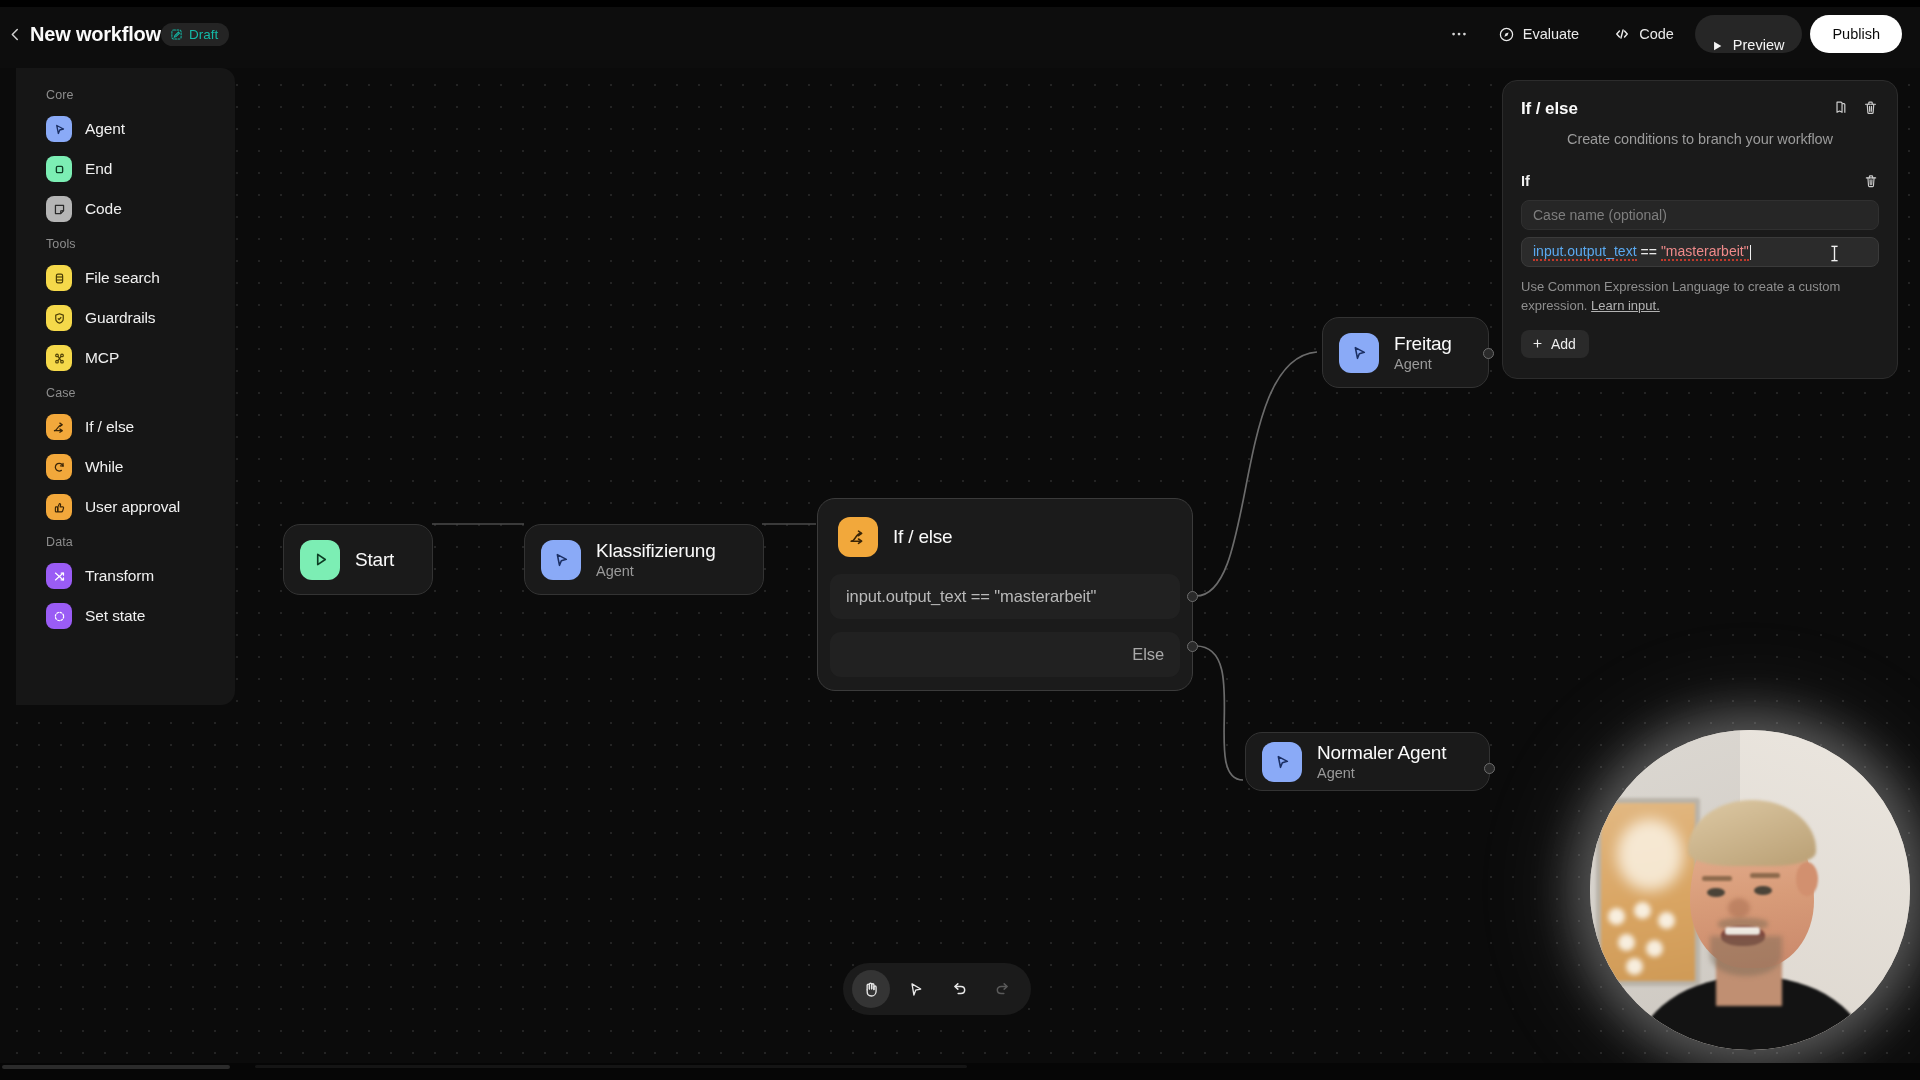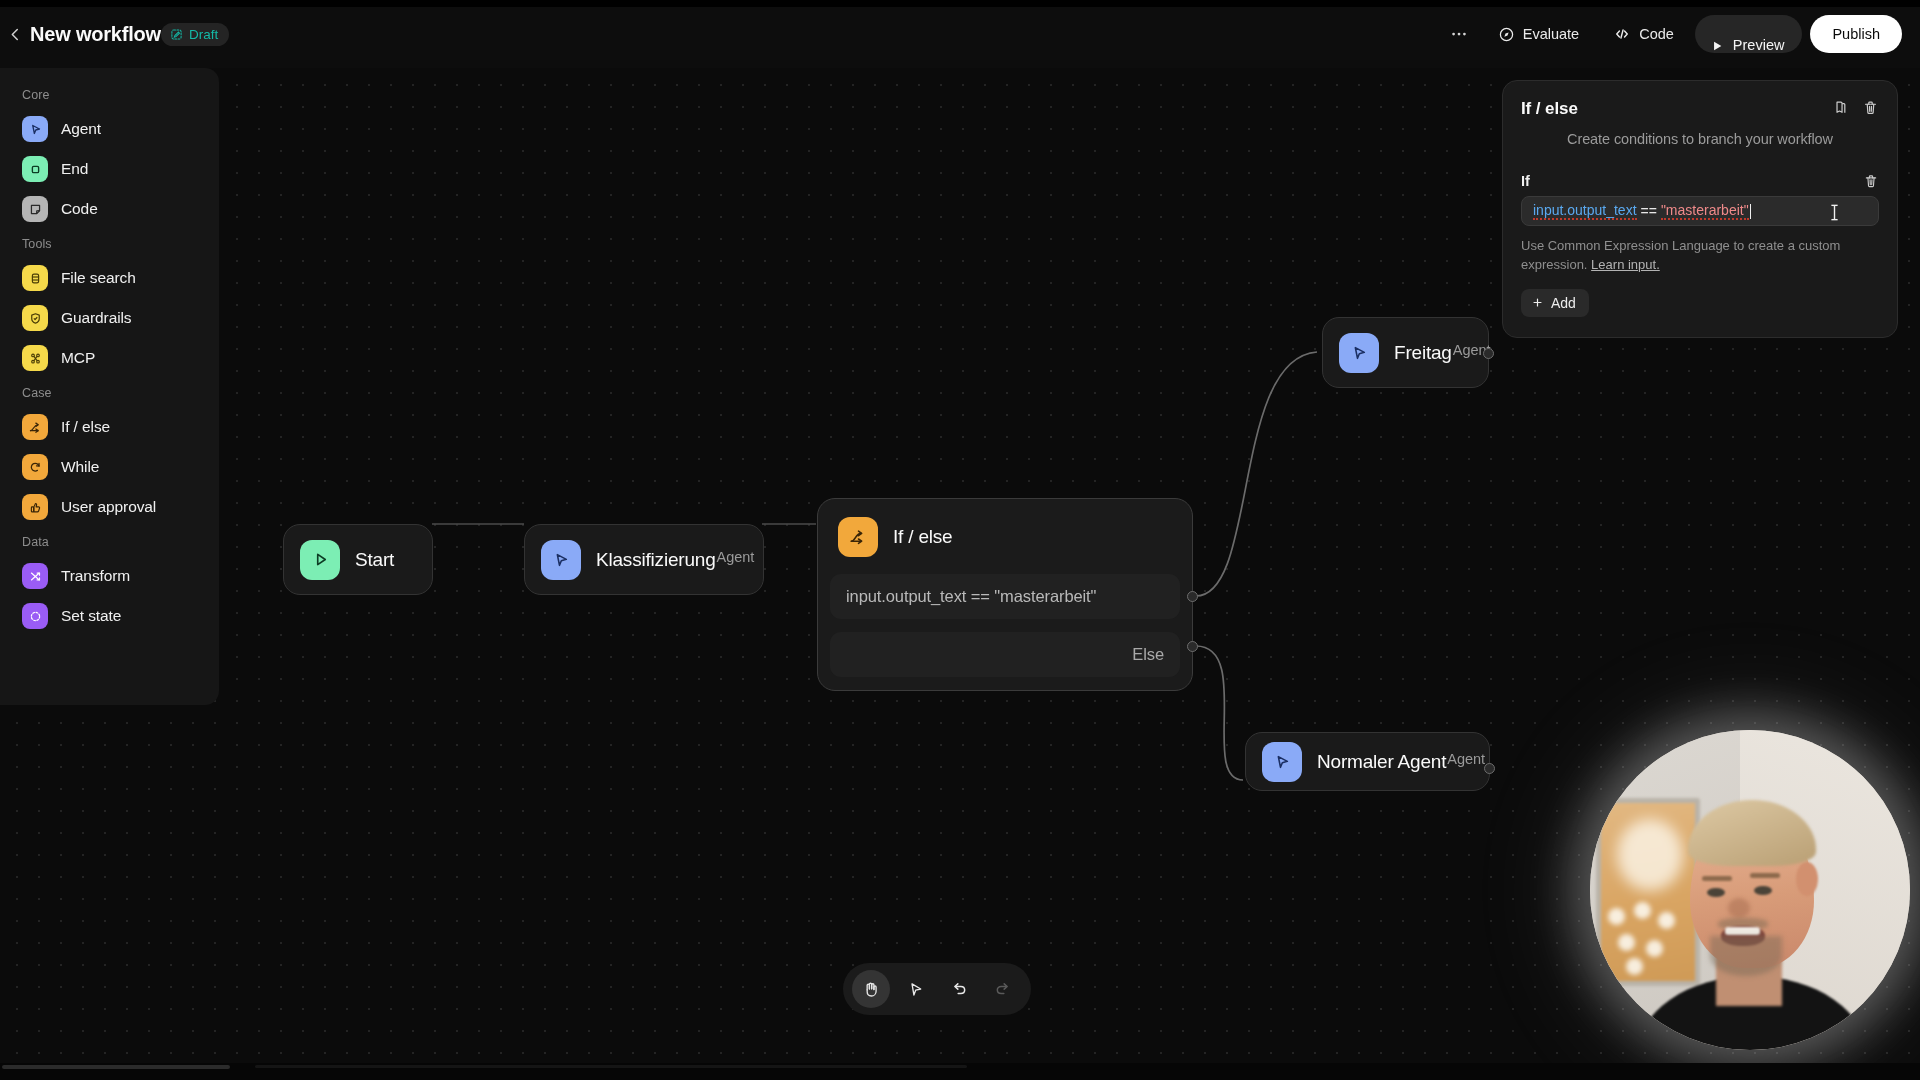--- a/index.html
+++ b/index.html
@@ -55,24 +55,24 @@
   }
   .tb-publish {
     height:38px; border-radius:999px; padding:0 22px;
     display:flex; align-items:center;
     background:#ffffff; color:#0a0a0a; font-size:14.5px; font-weight:500;
     cursor:pointer;
   }
 
   
   .sidebar {
-    position:absolute; left:0; top:68px; width:219px; height:637px;
+    position:absolute; left:16px; top:68px; width:219px; height:637px;
     background:#161616;
     border-top-right-radius:14px; border-bottom-right-radius:14px;
-    padding:12px 0 14px 0;
+    padding:12px 0 14px 8px;
     z-index:30;
     overflow:hidden;
   }
   .side-group { font-size:12.5px; color:#8d8d8d; padding:8px 0 7px 22px; letter-spacing:0.1px; }
   .side-item {
     display:flex; align-items:center; gap:13px;
     padding:7px 14px 7px 14px; margin:0 8px;
     border-radius:9px; cursor:pointer;
   }
   .side-item-label { font-size:15.5px; color:#f0f0f0; letter-spacing:-0.1px; }
@@ -95,21 +95,21 @@
   .wnode {
     position:absolute;
     background:#1a1a1a;
     border:1px solid #333333;
     border-radius:17px;
     display:flex; align-items:center;
     cursor:pointer;
   }
   .wnode-ico { width:40px; height:40px; border-radius:12px; flex:0 0 40px;
     display:flex; align-items:center; justify-content:center; }
-  .wnode-txt { display:flex; flex-direction:row; gap:1px; }
+  .wnode-txt { display:flex; flex-direction:column; gap:1px; }
   .wnode-title { font-size:19px; font-weight:500; color:#fafafa; letter-spacing:-0.2px; white-space:nowrap; }
   .wnode-sub { font-size:14.5px; color:#9a9a9a; }
   .port {
     position:absolute; width:11px; height:11px; border-radius:50%;
     background:#2a2a2a; border:1.5px solid #6d6d6d;
   }
 
   
   #node-ifelse {
     position:absolute; left:817px; top:430px; width:376px;
@@ -564,20 +564,23 @@
         <svg width="16" height="16" viewBox="0 0 24 24" fill="none" stroke="currentColor" stroke-width="1.7" stroke-linecap="round" stroke-linejoin="round">
           <polyline points="5,7.4 19,7.4"></polyline>
           <path d="M7.4 7.4 L8.3 19.2 C8.36 19.9 8.9 20.4 9.6 20.4 H14.4 C15.1 20.4 15.64 19.9 15.7 19.2 L16.6 7.4"></path>
           <path d="M9.6 7.4 V5.4 C9.6 4.8 10.1 4.3 10.7 4.3 H13.3 C13.9 4.3 14.4 4.8 14.4 5.4 V7.4"></path>
           <line x1="10.6" y1="10.4" x2="10.9" y2="17.4"></line>
           <line x1="13.4" y1="10.4" x2="13.1" y2="17.4"></line>
         </svg>
       </div>
     </div>
 
+    <div class="field placeholder">
+      <span>Case name (optional)</span>
+    </div>
 
     <div class="field code">
       <span class="tok-id">input.output_text</span>
       <span class="tok-op">==</span>
       <span class="tok-str">"masterarbeit"</span>
       <span class="caret"></span>
       <span class="ibeam">
         <svg width="11" height="19" viewBox="0 0 12 20" fill="none" stroke="#f0f0f0" stroke-width="1.5">
           <line x1="6" y1="2.4" x2="6" y2="17.6"></line>
           <line x1="2.6" y1="2.2" x2="9.4" y2="2.2"></line>

